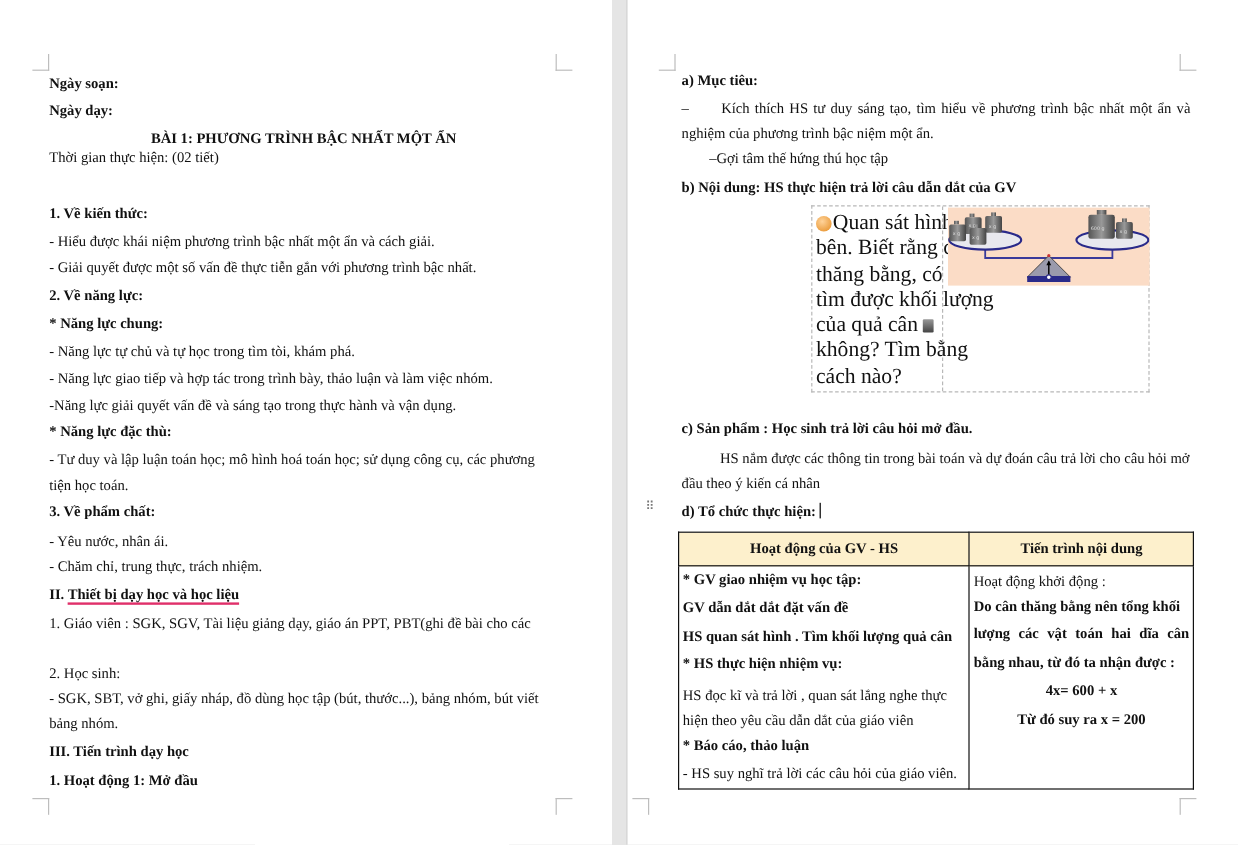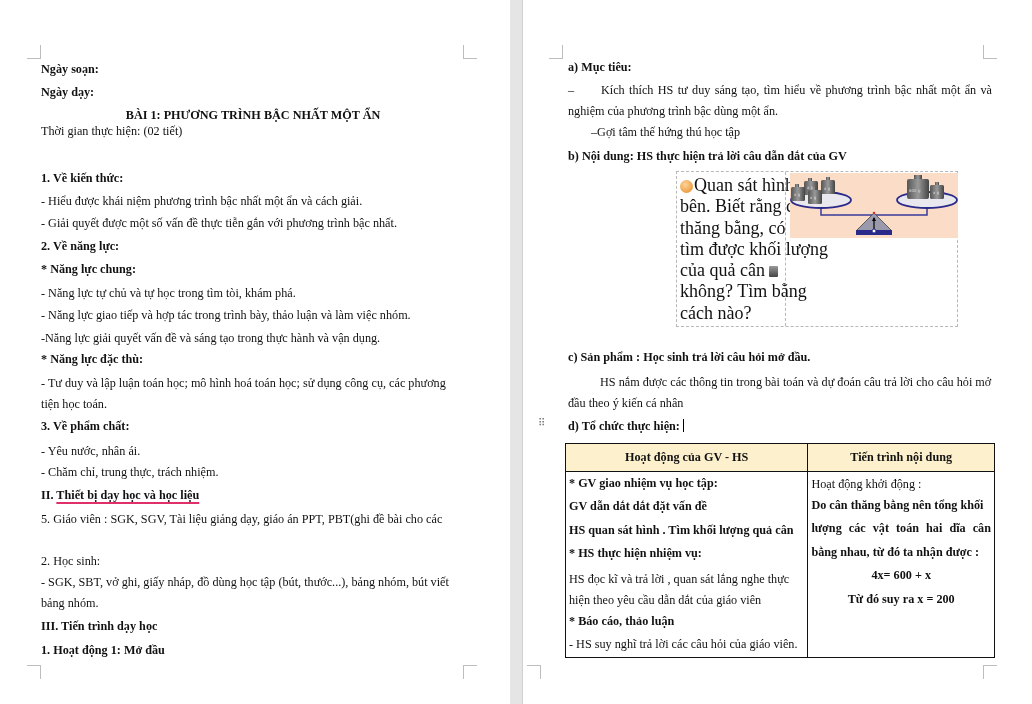--- a/index.html
+++ b/index.html
@@ -60,21 +60,21 @@
   <div class="line" style="left:41px;top:286px;">- Năng lực tự chủ và tự học trong tìm tòi, khám phá.</div>
   <div class="line" style="left:41px;top:331px;">-Năng lực giải quyết vấn đề và sáng tạo trong thực hành và vận dụng.</div>
   <div class="line" style="left:41px;top:308px;">- Năng lực giao tiếp và hợp tác trong trình bày, thảo luận và làm việc nhóm.</div>
   <div class="line b" style="left:41px;top:352px;">* Năng lực đặc thù:</div>
   <div class="line" style="left:41px;top:376px;">- Tư duy và lập luận toán học; mô hình hoá toán học; sử dụng công cụ, các phương</div>
   <div class="line" style="left:41px;top:397px;">tiện học toán.</div>
   <div class="line b" style="left:41px;top:419px;">3. Về phẩm chất:</div>
   <div class="line" style="left:41px;top:444px;">- Yêu nước, nhân ái.</div>
   <div class="line" style="left:41px;top:465px;">- Chăm chỉ, trung thực, trách nhiệm.</div>
   <div class="line b" style="left:41px;top:488px;"><span>II. </span><span class="squiggle">Thiết bị dạy học và học liệu</span></div>
-  <div class="line" style="left:41px;top:512px;">5. Giáo viên : SGK, SGV, Tài liệu giảng dạy, giáo án PPT, PBT(ghi đề bài cho các</div>
+  <div class="line" style="left:41px;top:512px;">1. Giáo viên : SGK, SGV, Tài liệu giảng dạy, giáo án PPT, PBT(ghi đề bài cho các</div>
   <div class="line" style="left:41px;top:554px;">2. Học sinh:</div>
   <div class="line" style="left:41px;top:575px;">- SGK, SBT, vở ghi, giấy nháp, đồ dùng học tập (bút, thước...), bảng nhóm, bút viết</div>
   <div class="line" style="left:41px;top:596px;">bảng nhóm.</div>
   <div class="line b" style="left:41px;top:619px;">III. Tiến trình dạy học</div>
   <div class="line b" style="left:41px;top:643px;">1. Hoạt động 1: Mở đầu</div>
 </div>
 
 <div class="gap"></div>
 
 <div class="page" id="page-right">
@@ -82,21 +82,21 @@
   <div class="corner c-tr" style="left:460px;top:45px;"></div>
   <div class="corner c-bl" style="left:4px;top:665px;"></div>
   <div class="corner c-br" style="left:460px;top:665px;"></div>
 </div>
 
 <div class="line b" style="left:568px;top:60px;">a) Mục tiêu:</div>
 <div class="line" style="left:568px;top:83px;width:424px;">
   <span>–</span>
   <span style="position:absolute;left:33px;width:391px;text-align:justify;text-align-last:justify;white-space:nowrap;word-spacing:1.2px;">Kích thích HS tư duy sáng tạo, tìm hiểu về phương trình bậc nhất một ẩn và</span>
 </div>
-<div class="line" style="left:568px;top:104px;">nghiệm của phương trình bậc dùng một ẩn.</div>
+<div class="line" style="left:568px;top:104px;">nghiệm của phương trình bậc niệm một ẩn.</div>
 <div class="line" style="left:591px;top:125px;">–Gợi tâm thế hứng thú học tập</div>
 <div class="line b" style="left:568px;top:149px;">b) Nội dung: HS thực hiện trả lời câu dẫn dắt của GV</div>
 
 <div class="figbox">
   <div class="figtext">
     <div style="white-space:nowrap;"><span class="orange-icon"></span><span>Quan sát hình</span></div>
     <div style="white-space:nowrap;">bên. Biết rằng cân</div>
     <div style="white-space:nowrap;">thăng bằng, có thể</div>
     <div style="white-space:nowrap;">tìm được khối lượng</div>
     <div style="white-space:nowrap;"><span>của quả cân</span> <span class="mini-weight"></span></div>

